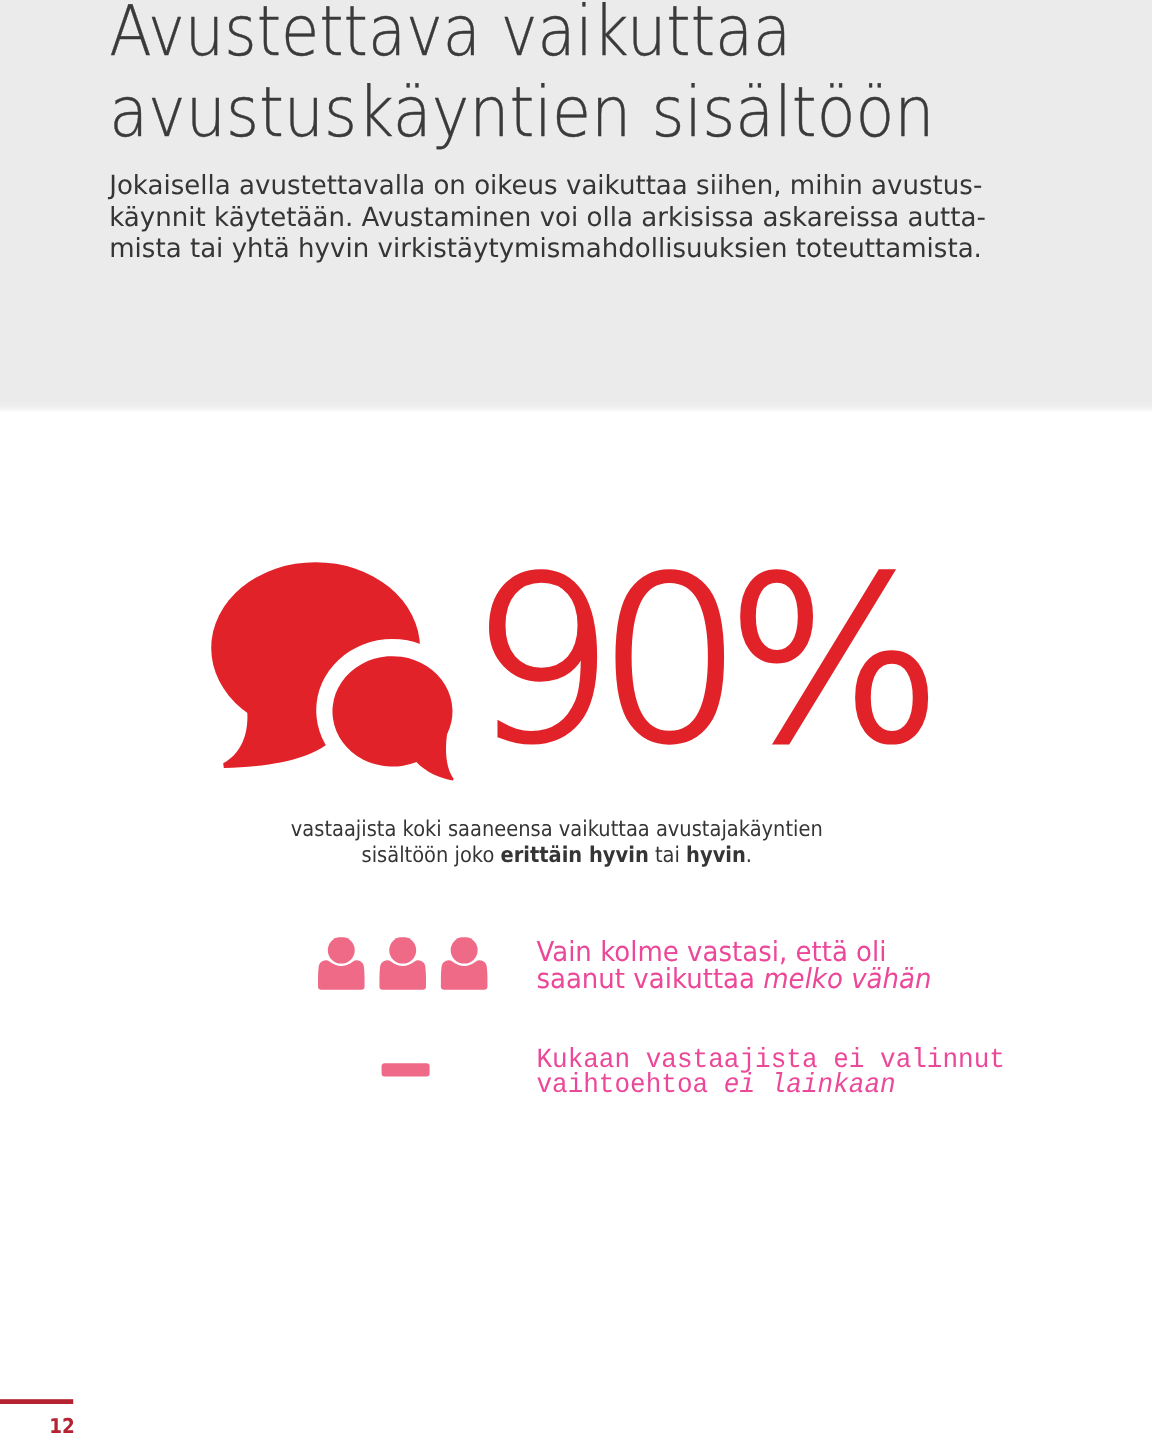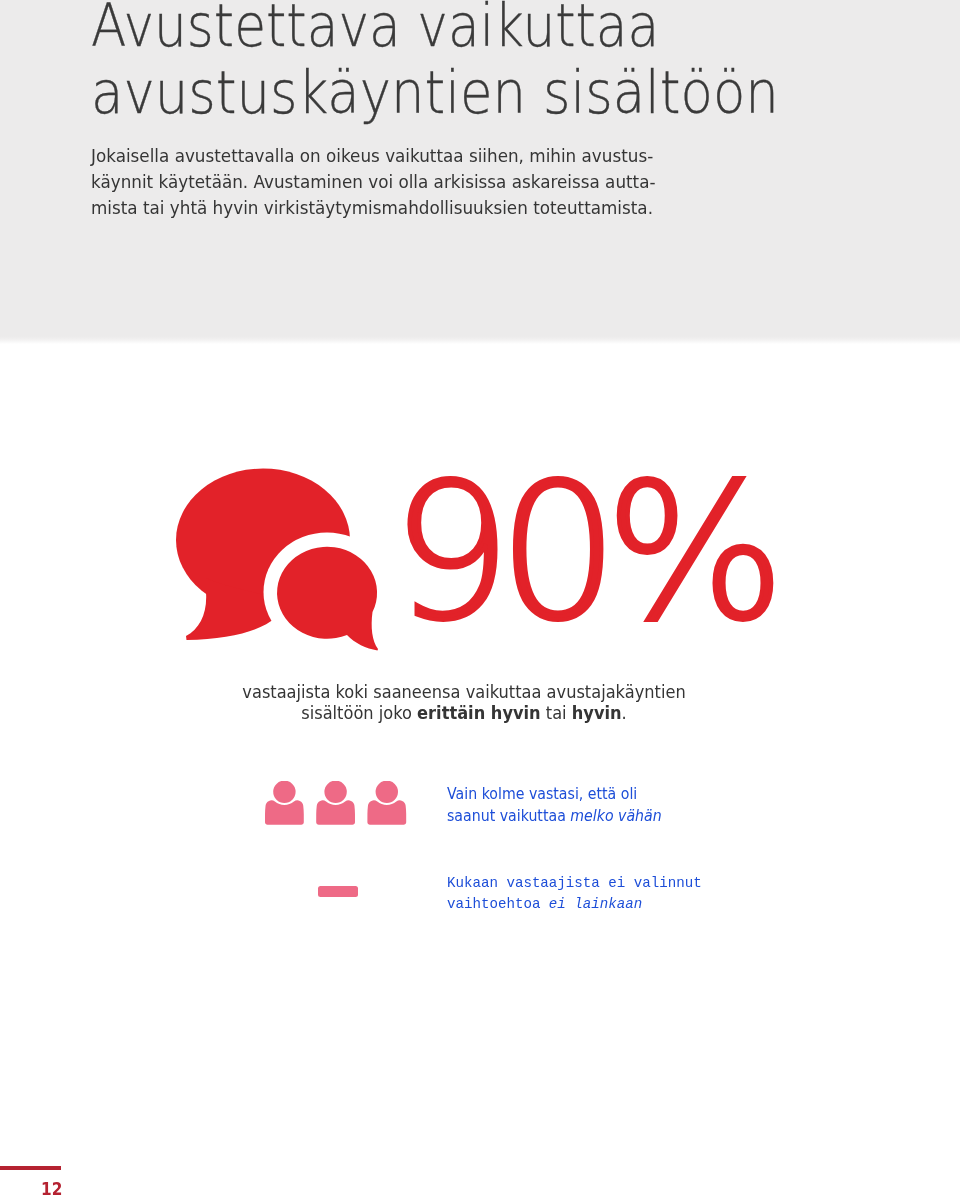--- a/index.html
+++ b/index.html
@@ -10,34 +10,34 @@
 
   .hero{position:absolute;left:0;top:0;width:960px;height:336px;background:#ecebeb;}
   .hero-fade{position:absolute;left:0;top:336px;width:960px;height:8px;
      background:linear-gradient(to bottom,#ecebeb 0%,#eeeded 20%,#f4f3f3 55%,#fbfbfb 85%,#ffffff 100%);}
 
   .title{position:absolute;left:91px;top:-6.7px;font-weight:200;font-size:58px;line-height:66.5px;color:#3a3a3a;white-space:nowrap;-webkit-text-stroke:0.35px #3a3a3a;}
   .title span{display:block;transform-origin:0 0;}
   .title .t1{transform:scaleX(0.893);}
   .title .t2{transform:scaleX(0.912);}
 
-  .lede{position:absolute;left:91px;top:142.5px;font-size:17px;line-height:26.2px;color:#353535;white-space:nowrap;}
+  .lede{position:absolute;left:91px;top:142.5px;font-size:22px;line-height:26.2px;color:#353535;white-space:nowrap;}
   .lede span{display:block;transform-origin:0 0;transform:scaleX(0.9875);}
 
   .bubbles{position:absolute;left:0;top:0;}
 
   .bignum{position:absolute;left:391px;top:458px;font-size:188px;line-height:1;font-weight:200;color:#e22229;
      -webkit-text-stroke:4px #e22229;white-space:nowrap;letter-spacing:-14px;transform:scaleX(1.012);transform-origin:0 0;}
 
   .caption{position:absolute;left:164px;top:680.5px;width:600px;text-align:center;font-size:18px;line-height:21.2px;color:#353535;
      transform:scaleX(0.901);transform-origin:50% 0;}
   .caption b{font-weight:bold;}
 
   .row{position:absolute;left:0;width:960px;}
-  .row .txt{position:absolute;left:446.6px;font-size:15px;line-height:21.6px;color:#1d4ed8;white-space:nowrap;}
+  .row .txt{position:absolute;left:446.6px;font-size:23px;line-height:21.6px;color:#ec4899;white-space:nowrap;}
   .row .txt>span{display:block;transform-origin:0 0;transform:scaleX(0.943);}
   .row .txt .plain{display:inline;transform:none;}
   .row .txt i{font-style:italic;}
   .row1{top:0;}
   .row1 .txt{top:784.4px;}
   .row2 .txt{top:872.6px;font-family:Liberation Mono, monospace;}
   .people{position:absolute;left:264.6px;top:780.5px;}
   .dash{position:absolute;left:318px;top:886px;width:40px;height:11px;border-radius:2.5px;background:#ee6a86;}
 
   .rule{position:absolute;left:0;top:1166px;width:61px;height:4px;background:#b52231;}

